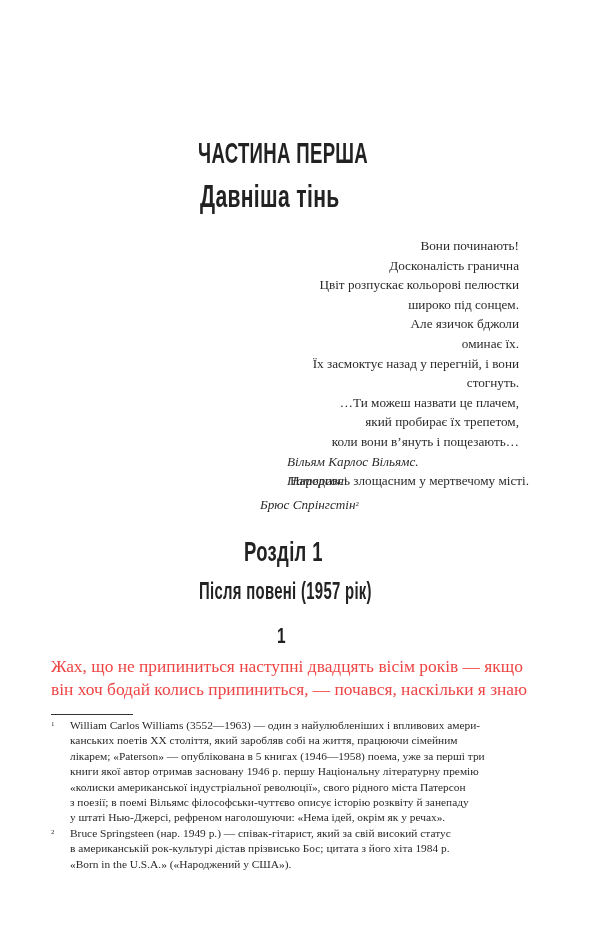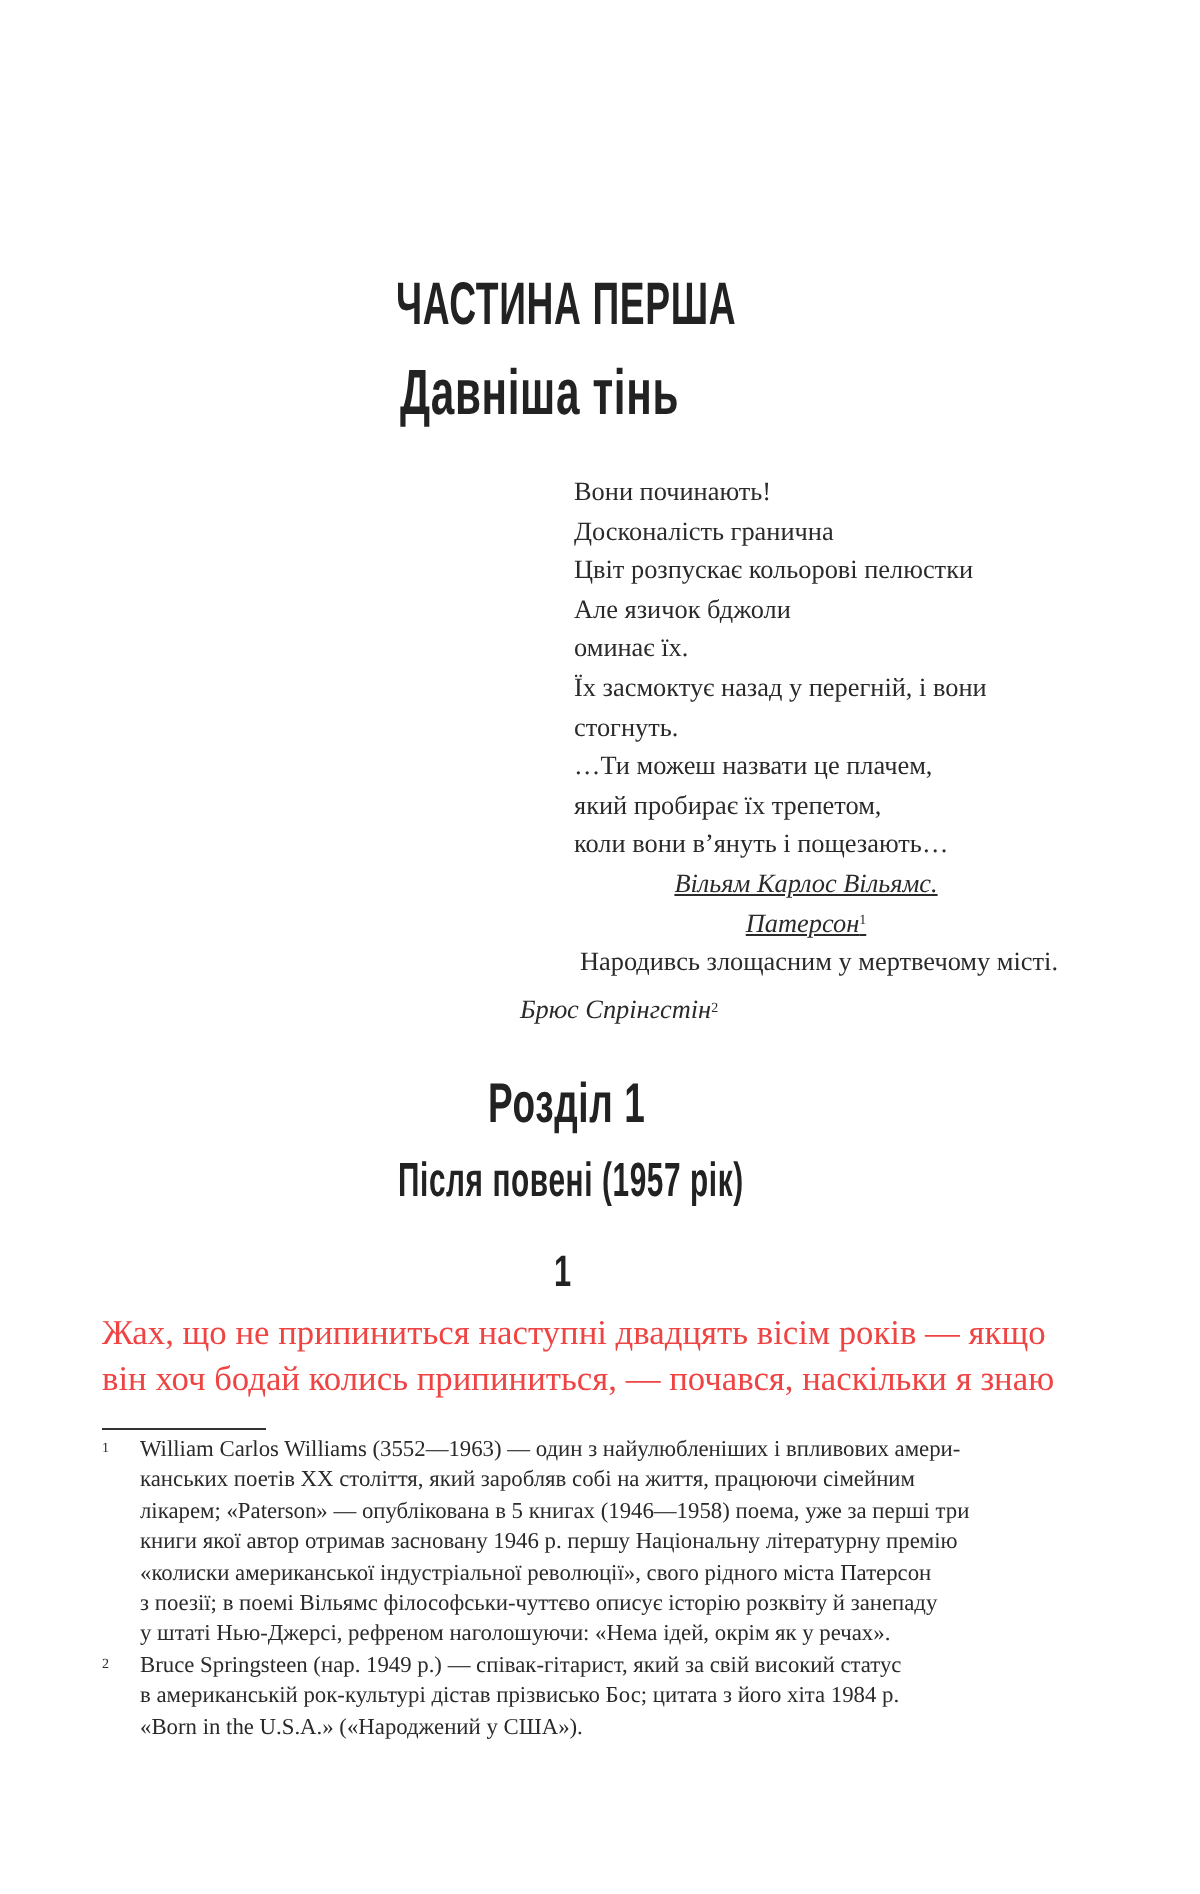--- a/index.html
+++ b/index.html
@@ -47,27 +47,26 @@
     }
     .epigraph {
       position: absolute;
       left: 287px;
       top: 236px;
       width: 232px;
       font-size: 13.2px;
       line-height: 19.6px;
       color: #2a2a2a;
     }
-    .epigraph .line { display: block; white-space: nowrap; }
+    .epigraph .line { display: block; white-space: nowrap; text-align: right; }
     .epigraph .attrib {
       display: block;
-      text-align: center;
+      text-align: left;
       font-style: italic;
       white-space: nowrap;
-      text-decoration: underline;
     }
     .epigraph2 {
       position: absolute;
       left: 260px;
       top: 471px;
       width: 269px;
       font-size: 13.2px;
       line-height: 20px;
       color: #2a2a2a;
     }
@@ -149,20 +148,21 @@
 
 <div class="page">
 
   <div class="condensed part-label">ЧАСТИНА ПЕРША</div>
   <div class="condensed part-title">Давніша тінь</div>
 
   <div class="epigraph">
     <span class="line">Вони починають!</span>
     <span class="line">Досконалість гранична</span>
     <span class="line">Цвіт розпускає кольорові пелюстки</span>
+    <span class="line">широко під сонцем.</span>
     <span class="line">Але язичок бджоли</span>
     <span class="line">оминає їх.</span>
     <span class="line">Їх засмоктує назад у перегній, і вони</span>
     <span class="line">стогнуть.</span>
     <span class="line">…Ти можеш назвати це плачем,</span>
     <span class="line">який пробирає їх трепетом,</span>
     <span class="line">коли вони в’януть і пощезають…</span>
     <span class="attrib">Вільям Карлос Вільямс.</span>
     <span class="attrib"><span>Патерсон</span><sup>1</sup></span>
   </div>

